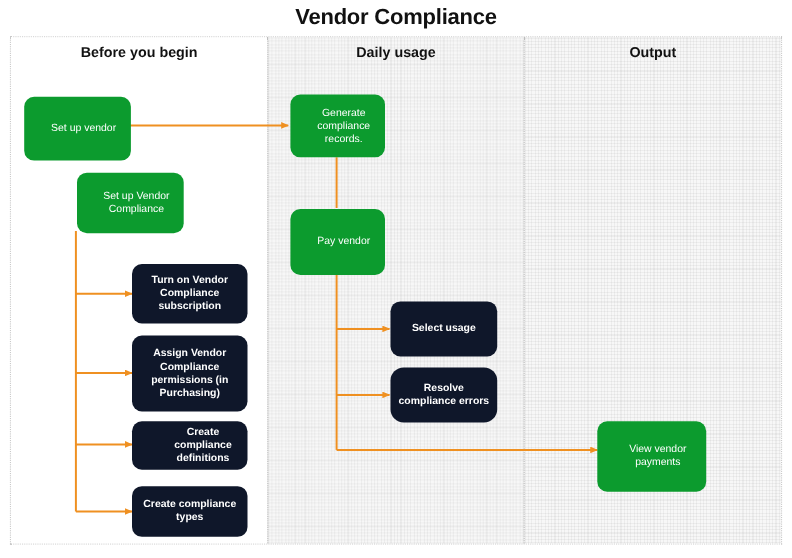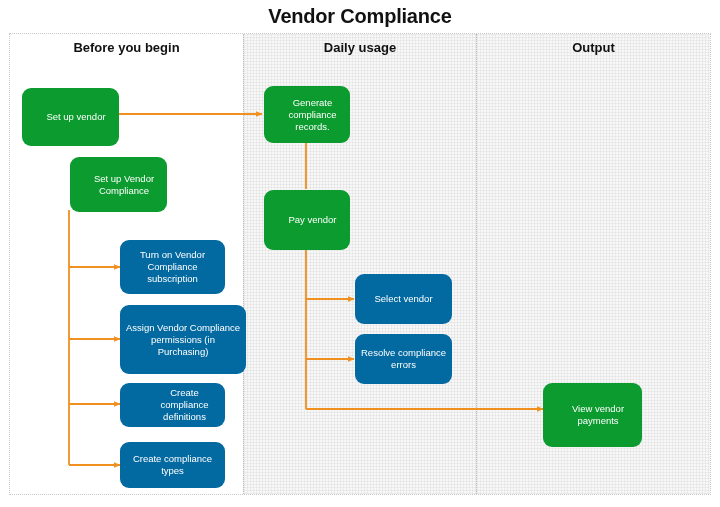--- a/index.html
+++ b/index.html
@@ -104,21 +104,21 @@
     align-items: center;
     justify-content: center;
     text-align: center;
     color: #ffffff;
     font-size: 9.5px;
     line-height: 12px;
     padding: 2px 5px;
     box-sizing: border-box;
   }
   .node-green { background: #0c9b2e; padding-left: 16px; }
-  .node-navy  { background: #0369a1; }
+  .node-navy  { background: #0f172a; font-weight: bold; }
 </style>
 </head>
 <body>
 
 <div id="diagram-title">Vendor Compliance</div>
 
 <div id="diagram-frame">
 
   <div class="lane" id="lane-before">
     <div class="lane-header">Before you begin</div>
@@ -165,43 +165,43 @@
 </div>
 
 <div class="node node-green" style="left:22px;  top:157px; width:97px;  height:55px;margin-left:48px;">
   <span>Set up Vendor Compliance</span>
 </div>
 
 <div class="node node-navy" style="left:120px; top:240px; width:105px; height:54px;">
   <span>Turn on Vendor Compliance subscription</span>
 </div>
 
-<div class="node node-navy" style="left:120px; top:305px; width:126px; height:69px;">
+<div class="node node-navy" style="left:120px; top:305px; width:105px; height:69px;">
   <span>Assign Vendor Compliance permissions (in Purchasing)</span>
 </div>
 
 <div class="node node-navy" style="left:120px; top:383px; width:105px; height:44px;padding-left:29px;">
   <span>Create compliance definitions</span>
 </div>
 
 <div class="node node-navy" style="left:120px; top:442px; width:105px; height:46px;">
   <span>Create compliance types</span>
 </div>
 
 <div class="node node-green" style="left:264px; top:86px;  width:86px;  height:57px;">
   <span>Generate compliance records.</span>
 </div>
 
 <div class="node node-green" style="left:264px; top:190px; width:86px;  height:60px;">
   <span>Pay vendor</span>
 </div>
 
 <div class="node node-navy" style="left:355px; top:274px; width:97px;  height:50px;">
-  <span>Select vendor</span>
-</div>
-
-<div class="node node-navy" style="left:355px; top:334px; width:97px;  height:50px;">
+  <span>Select usage</span>
+</div>
+
+<div class="node node-navy" style="left:355px; top:334px; width:97px;  height:50px;border-radius:12px;">
   <span>Resolve compliance errors</span>
 </div>
 
 <div class="node node-green" style="left:543px; top:383px; width:99px;  height:64px;">
   <span>View vendor payments</span>
 </div>
 
 </body></html>

